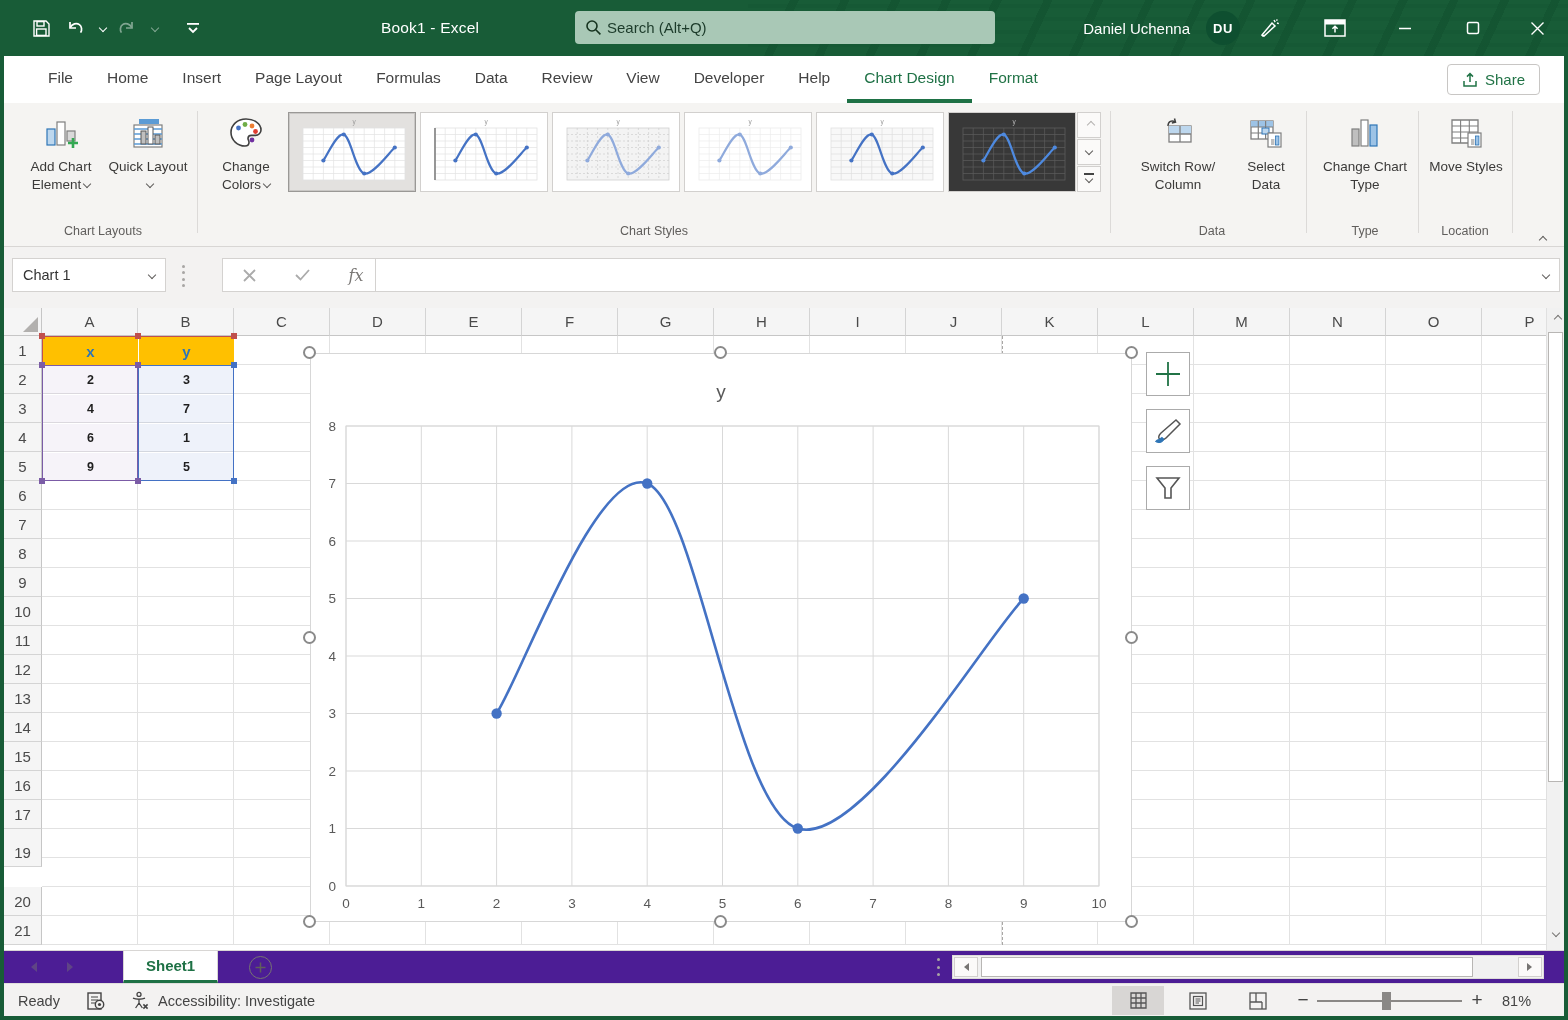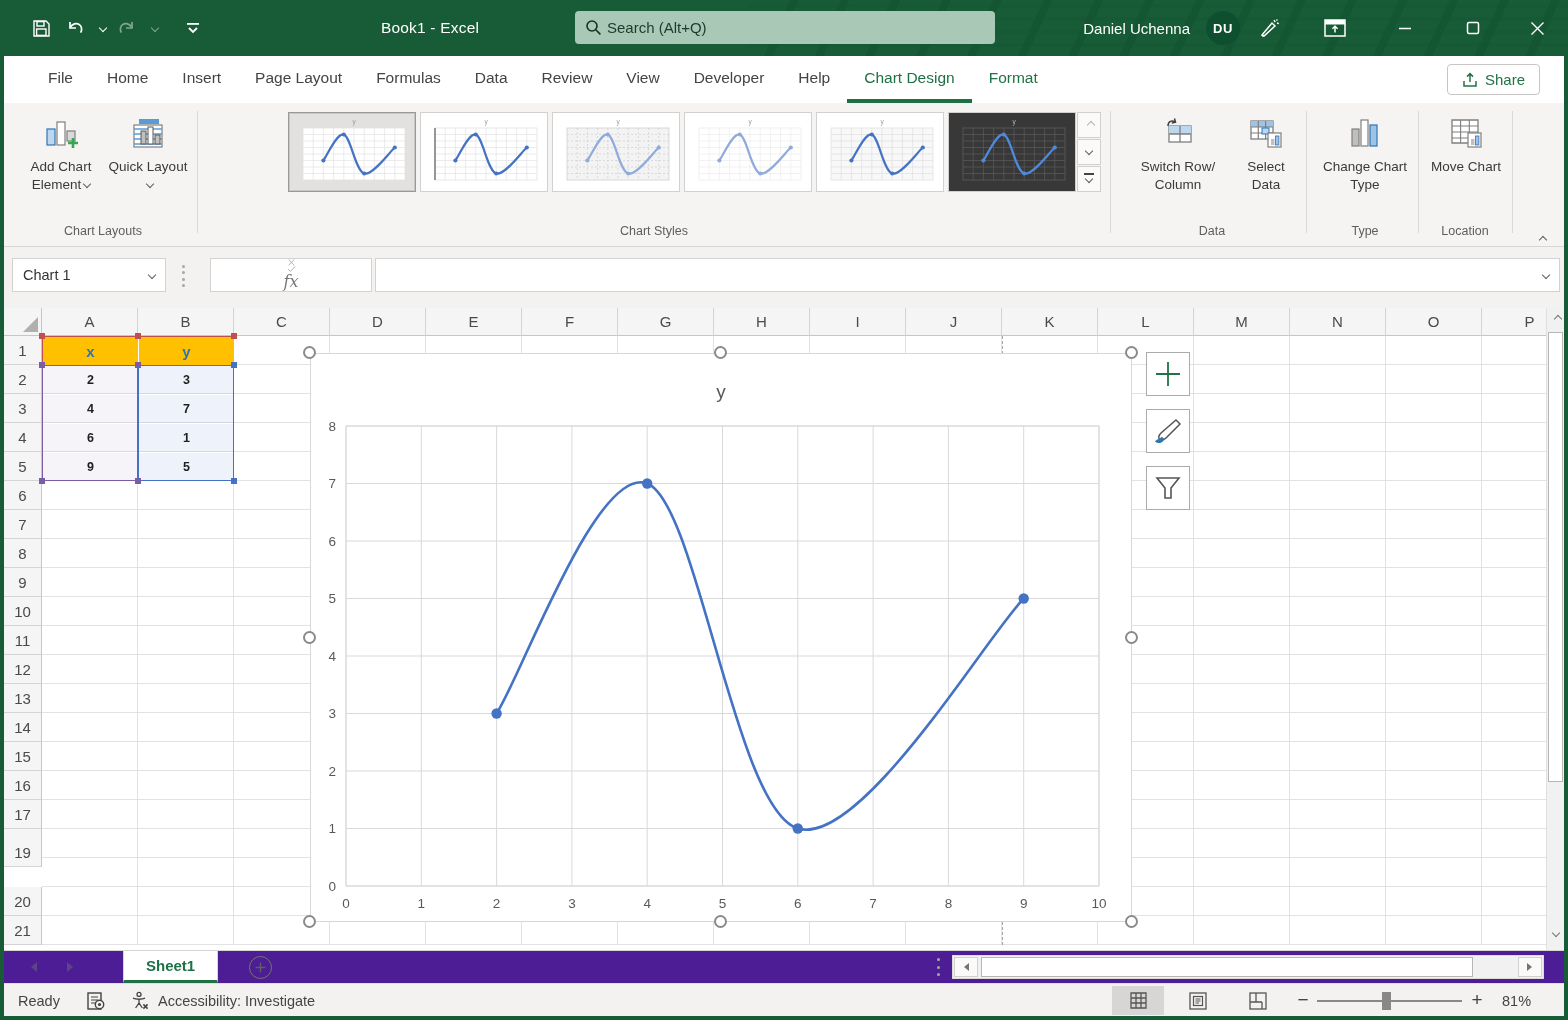--- a/index.html
+++ b/index.html
@@ -51,21 +51,21 @@
   #gal-scroll { position:absolute; left:1073px; top:9px; width:24px; display:flex; flex-direction:column; gap:1px; }
   #gal-scroll .gbtn { width:24px; height:26px; background:#FBFAF9; border:1px solid #D2D0CE; display:flex; align-items:center; justify-content:center; flex-direction:column; gap:1px; }
   #ribbon-collapse { position:absolute; right:18px; top:124px; color:#605E5C; }
 
   
   #formularow { left:0; top:247px; width:1568px; height:61px; background:#F3F2F1; border-left:4px solid #185C37; border-right:4px solid #185C37; }
   #namebox { position:absolute; left:8px; top:11px; width:154px; height:34px; background:#fff; border:1px solid #D4D2D0; display:flex; align-items:center; padding:0 10px; font-size:14.5px; color:#333; }
   #namebox .chv { margin-left:auto; }
   #fb-dots { position:absolute; left:178px; top:18px; width:4px; height:22px; display:flex; flex-direction:column; justify-content:space-between; }
   #fb-dots i { width:3px; height:3px; border-radius:50%; background:#A8A6A4; }
-  #fb-buttons { position:absolute; left:206px; top:11px; width:162px; height:34px; background:#fff; border:1px solid #D4D2D0; display:flex; align-items:center; justify-content:space-around; color:#9B9B9B;flex-direction:column; }
+  #fb-buttons { position:absolute; left:218px; top:11px; width:162px; height:34px; background:#fff; border:1px solid #D4D2D0; display:flex; align-items:center; justify-content:space-around; color:#9B9B9B; }
   #fx-label { font-style:italic; font-family:"DejaVu Serif", serif; font-size:16px; color:#7A7876; }
   #formulainput { position:absolute; left:371px; top:11px; width:1185px; height:34px; background:#fff; border:1px solid #D4D2D0; display:flex; align-items:center; }
   #formulainput input { flex:1; border:none; outline:none; height:100%; padding:0 10px; font-size:14px; font-family:"Liberation Sans",sans-serif; }
   #formulainput .chv { margin-right:10px; }
 
   
   #sheet { left:4px; top:308px; width:1542px; height:642px; background:#fff; overflow:hidden; }
   #corner { position:absolute; left:0; top:0; width:38px; height:28px; background:#F5F5F5; border-right:1px solid #C6C6C6; border-bottom:1px solid #C6C6C6; }
   #corner .tri { position:absolute; right:3px; bottom:3px; width:0; height:0; border-left:15px solid transparent; border-bottom:15px solid #B2B0AE; }
   .colh { position:absolute; top:0; height:28px; background:#F5F5F5; border-right:1px solid #D4D4D4; border-bottom:1px solid #C6C6C6; display:flex; align-items:center; justify-content:center; font-size:15px; color:#4A4A4A; }
@@ -234,20 +234,31 @@
         <rect x="8" y="2" width="20" height="5" fill="#5B9BD5"></rect>
         <rect x="3" y="8" width="28" height="22" fill="#fff" stroke="#7F7F7F" stroke-width="1.2"></rect>
         <path d="M3 12 H31 M3 17 H31 M3 22 H31 M3 27 H31" stroke="#5B9BD5" stroke-width="1.4"></path>
         <rect x="10" y="14" width="5" height="13" fill="#BFBFBF" stroke="#595959" stroke-width="1"></rect>
         <rect x="17" y="10" width="5" height="17" fill="#fff" stroke="#595959" stroke-width="1"></rect>
         <rect x="24" y="18" width="5" height="9" fill="#BFBFBF" stroke="#595959" stroke-width="1"></rect>
       </svg>
       <span><span class="lbl">Quick Layout</span><span class="chv"></span></span>
     </div>
     <div class="rsep" style="left:193px"></div>
+    <div class="rbtn" style="left:202px; width:80px">
+      <svg width="36" height="34" viewBox="0 0 36 34">
+        <path d="M18 2 C9.5 2 3 8 3 15.5 C3 23 9.5 29 17 29 C19.5 29 21 27.2 21 25.2 C21 23.6 20 22.9 20 21.4 C20 19.6 21.5 18.4 23.3 18.4 L27.5 18.4 C30.5 18.4 33 15.9 33 12.9 C33 6.5 26 2 18 2 Z" fill="#fff" stroke="#404040" stroke-width="1.6"></path>
+        <circle cx="10.5" cy="11" r="2.4" fill="#4472C4"></circle>
+        <circle cx="17" cy="7.5" r="2.4" fill="#70AD47"></circle>
+        <circle cx="24" cy="9" r="2.4" fill="#ED7D31"></circle>
+        <circle cx="27.5" cy="14.5" r="2.4" fill="#E03C31"></circle>
+        <circle cx="24" cy="23" r="2.4" fill="#7030A0"></circle>
+      </svg>
+      <span><span class="lbl">Change Colors</span><span class="chv"></span></span>
+    </div>
     <div id="gallery">
         <div class="thumb sel">
           <svg width="118" height="72" viewBox="0 0 118 72">
             <rect x="10" y="12" width="102" height="52" fill="#FFFFFF" stroke="#E2E2E2" stroke-width="0.8"></rect>
             <line x1="10" y1="18.5" x2="112" y2="18.5" stroke="#E2E2E2" stroke-width="0.7"></line>
             <line x1="10" y1="25" x2="112" y2="25" stroke="#E2E2E2" stroke-width="0.7"></line>
             <line x1="10" y1="31.5" x2="112" y2="31.5" stroke="#E2E2E2" stroke-width="0.7"></line>
             <line x1="10" y1="38" x2="112" y2="38" stroke="#E2E2E2" stroke-width="0.7"></line>
             <line x1="10" y1="44.5" x2="112" y2="44.5" stroke="#E2E2E2" stroke-width="0.7"></line>
             <line x1="10" y1="51" x2="112" y2="51" stroke="#E2E2E2" stroke-width="0.7"></line>
@@ -453,21 +464,21 @@
     </div>
     <div class="rsep" style="left:1414px"></div>
     <div class="rbtn" style="left:1422px; width:80px">
       <svg width="36" height="34" viewBox="0 0 36 34">
         <path d="M4 3 H30 V20 L24 26 H4 Z" fill="#fff" stroke="#7F7F7F" stroke-width="1.3"></path>
         <path d="M4 9 H30 M4 15 H30 M4 21 H24 M12.6 3 V26 M21.3 3 V21 M24 26 L24 20 L30 20" stroke="#7F7F7F" stroke-width="1.1"></path>
         <rect x="20" y="16" width="13" height="14" fill="#fff" stroke="#7F7F7F" stroke-width="1.2"></rect>
         <rect x="23" y="22" width="3.4" height="6" fill="#BFBFBF"></rect>
         <rect x="27.5" y="19" width="3.4" height="9" fill="#9DC3E6" stroke="#2E75B6" stroke-width="0.8"></rect>
       </svg>
-      <span class="lbl">Move Chart</span>
+      <span class="lbl">Move Styles</span>
     </div>
     <div class="rsep" style="left:1508px"></div>
     <div id="ribbon-collapse"><span class="chv chv-up"></span></div>
 
     <div class="grp-label" style="left:12px; width:174px">Chart Layouts</div>
     <div class="grp-label" style="left:290px; width:720px">Chart Styles</div>
     <div class="grp-label" style="left:1122px; width:172px">Data</div>
     <div class="grp-label" style="left:1312px; width:98px">Type</div>
     <div class="grp-label" style="left:1418px; width:86px">Location</div>
   </div>

